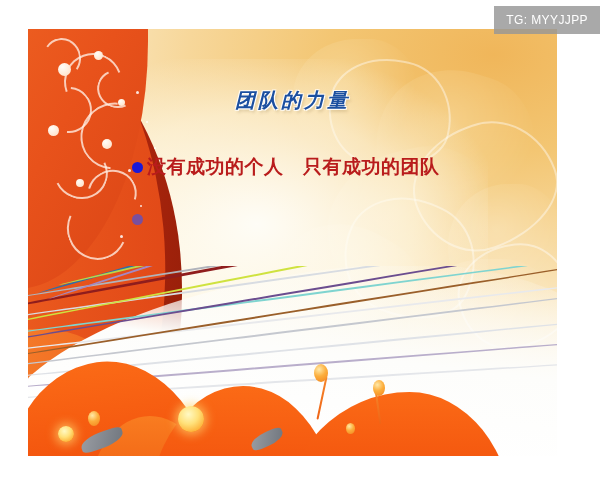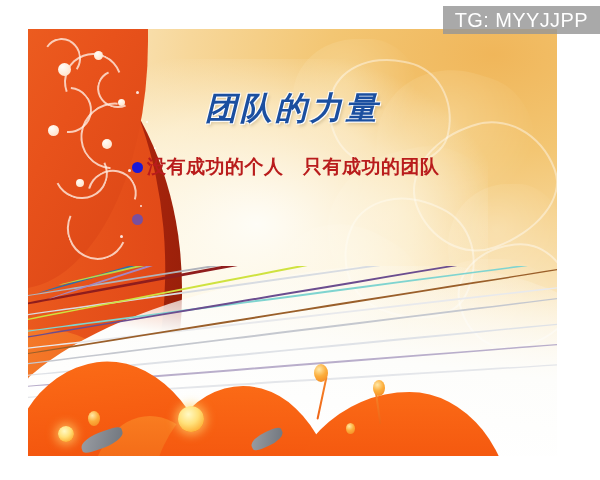--- a/index.html
+++ b/index.html
@@ -223,21 +223,21 @@
     background: linear-gradient(120deg, #9b9ea4, #6f757d);
     pointer-events: none;
   }
 
   
   #title {
     position: absolute;
     left: 0; right: 0;
     top: 58px;
     text-align: center;
-    font-size: 32px;
+    font-size: 20px;
     font-weight: bold;
     font-style: italic;
     letter-spacing: 3px;
     color: #1b4fa0;
     text-shadow:
       1px 1px 0 rgba(255,255,255,.95),
       -1px -1px 0 rgba(255,255,255,.75),
       1px -1px 0 rgba(255,255,255,.75),
       -1px 1px 0 rgba(255,255,255,.75),
       2px 3px 3px rgba(120,90,40,.22);
@@ -285,21 +285,21 @@
     background: rgba(150,150,150,.82);
     color: #ffffff;
     font-family: "Liberation Sans", "DejaVu Sans", sans-serif;
     display: flex;
     align-items: center;
   }
   #wm-top {
     right: 0; top: 6px;
     height: 28px;
     padding: 0 12px;
-    font-size: 20px;
+    font-size: 12px;
     letter-spacing: .4px;
   }
   #wm-bottom {
     left: 0; bottom: 23px;
     height: 30px;
     padding: 0 14px;
     font-size: 16px;
     letter-spacing: .2px;
   }
 </style>

